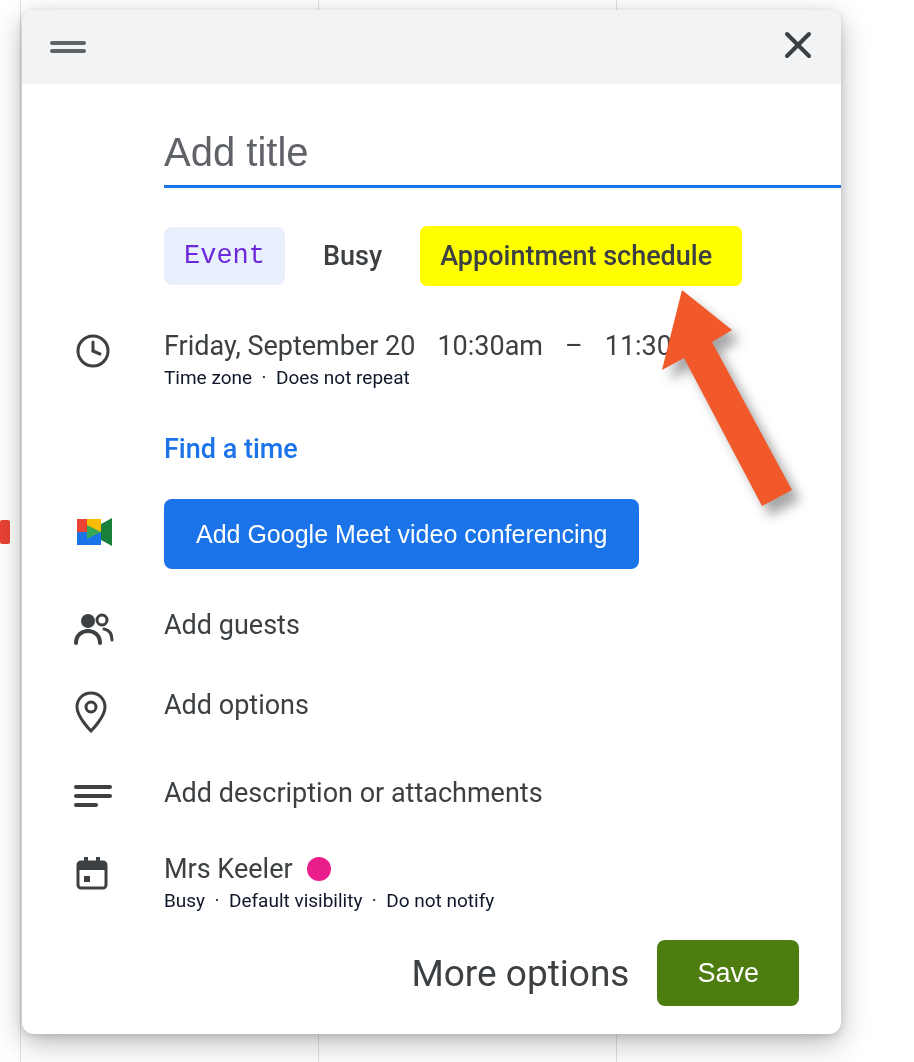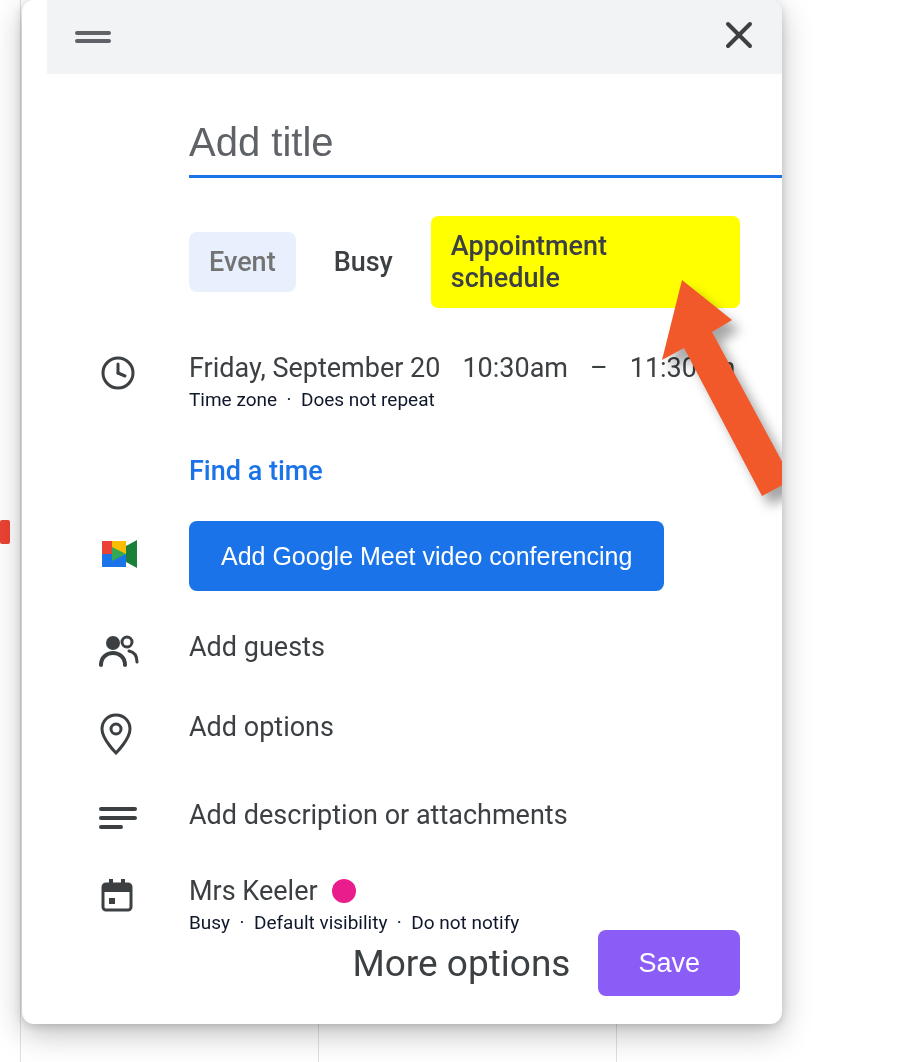--- a/index.html
+++ b/index.html
@@ -3,27 +3,26 @@
 <meta charset="utf-8">
 <style>
   * { box-sizing: border-box; margin: 0; padding: 0; }
   html, body { width: 914px; height: 1062px; font-family: "Google Sans", Roboto, Arial, sans-serif; background: #fff; }
   .backdrop { position: absolute; inset: 0; background: #fff; }
   .vline { position: absolute; top: 0; bottom: 0; width: 1px; background: #e0e0e0; }
   .red-nub { position: absolute; left: 0; top: 520px; width: 10px; height: 24px; background: #ea4335; border-radius: 2px; }
 
   .card {
     position: absolute;
-    left: 22px; top: 0;
-    width: 760px; height: 1024px;
+    left: 22px; top: 10px;
+    width: 819px; height: 1024px;
     background: #fff;
     border-radius: 12px;
     box-shadow: 0 10px 30px rgba(0,0,0,0.25), 0 2px 8px rgba(0,0,0,0.15);
     overflow: hidden;
-    padding-left: 25px;
   }
   .header-bar {
     height: 74px;
     background: #f1f3f4;
     display: flex;
     align-items: center;
     justify-content: space-between;
     padding: 0 28px;
   }
   .drag-handle svg { display:block; }
@@ -48,21 +47,21 @@
   .tabs {
     margin-left: 100px;
     margin-top: 38px;
     display: flex;
     gap: 18px;
     align-items: center;
     font-size: 27px;
     font-weight: 500;
   }
   .tab { padding: 14px 20px; border-radius: 8px; color: #3c4043; cursor: pointer; }
-  .tab.active { background: #e8f0fe; color: #737373; }
+  .tab.active { background: #e8f0fe; color: #6d28d9; font-family: Liberation Mono, monospace; }
   .tab.highlight { background: #ffff00; color: #3c4043; padding-left: 20px; padding-right: 30px; border-radius: 7px; }
 
   .row {
     display: flex;
     align-items: flex-start;
     margin-top: 44px;
   }
   .row .icon-cell {
     width: 100px;
     display: flex;
@@ -105,21 +104,21 @@
     right: 42px;
     bottom: 28px;
     display: flex;
     align-items: center;
     gap: 28px;
   }
   .more-opts { font-size: 37px; color: #3c4043; cursor: pointer; }
   .save-btn {
     height: 66px;
     padding: 0 40px;
-    background: #8b5cf6;
+    background: #4d7c0f;
     color: #fff;
     font-size: 27px;
     font-weight: 500;
     border: none;
     border-radius: 8px;
     cursor: pointer;
   }
 
   
   .arrow {

